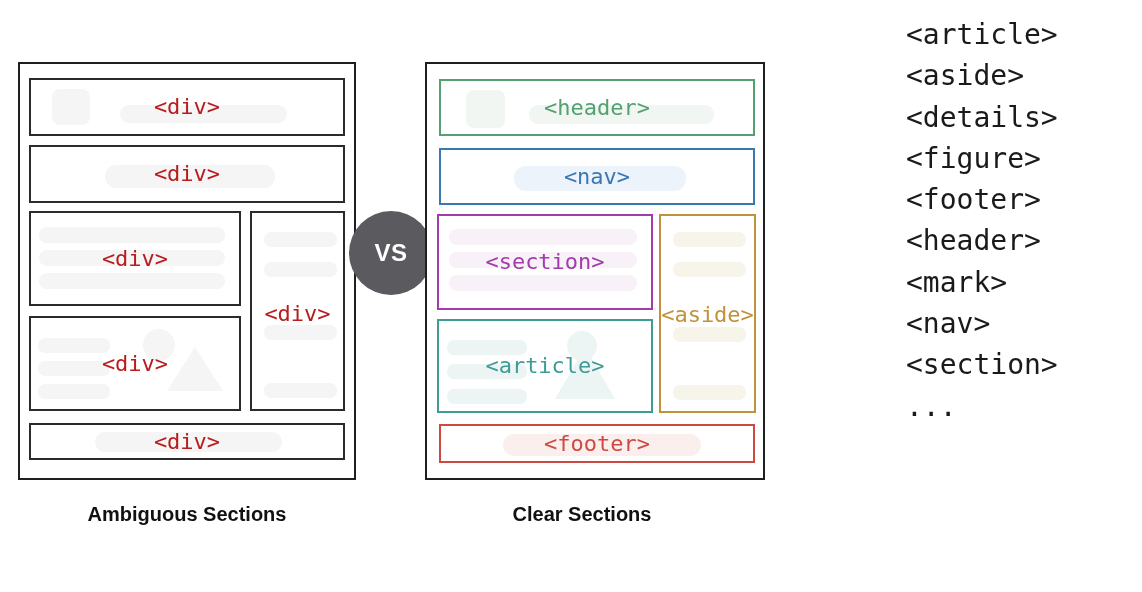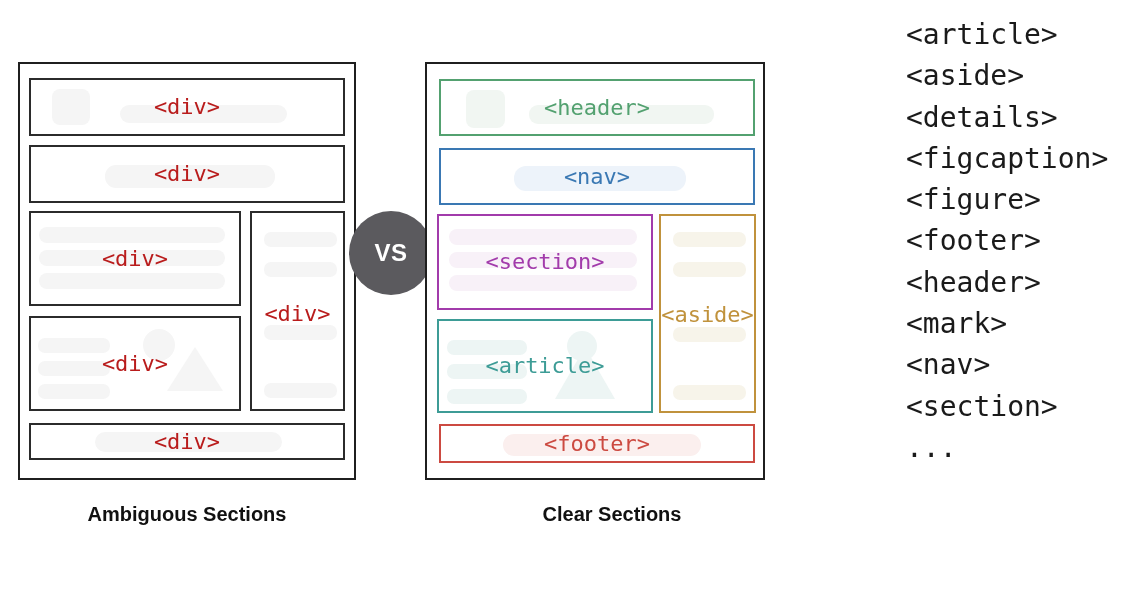--- a/index.html
+++ b/index.html
@@ -92,21 +92,21 @@
   }
 
   
   .caption {
     position:absolute; top:503px;
     font-family:"Liberation Sans", sans-serif;
     font-weight:bold; font-size:20px; color:#111111;
     text-align:center;
   }
   .caption-left  { left:18px;  width:338px; }
-  .caption-right { left:442px; width:340px; }
+  .caption-right { left:412px; width:340px; }
 
   
   .tag-list {
     position:absolute; left:906px; top:14px;
     font-family:"DejaVu Sans Mono", monospace;
     font-size:28px; line-height:41.3px; color:#1a1a1a;
     white-space:nowrap;
   }
 </style>
 </head>
@@ -206,21 +206,20 @@
 
   </div>
 
   <div class="caption caption-left">Ambiguous Sections</div>
   <div class="caption caption-right">Clear Sections</div>
 
   <div class="tag-list">
     <div>&lt;article&gt;</div>
     <div>&lt;aside&gt;</div>
     <div>&lt;details&gt;</div>
-    <div>&lt;figcaption&gt;</div>
     <div>&lt;figure&gt;</div>
     <div>&lt;footer&gt;</div>
     <div>&lt;header&gt;</div>
     <div>&lt;mark&gt;</div>
     <div>&lt;nav&gt;</div>
     <div>&lt;section&gt;</div>
     <div>...</div>
   </div>
 
 </div>

